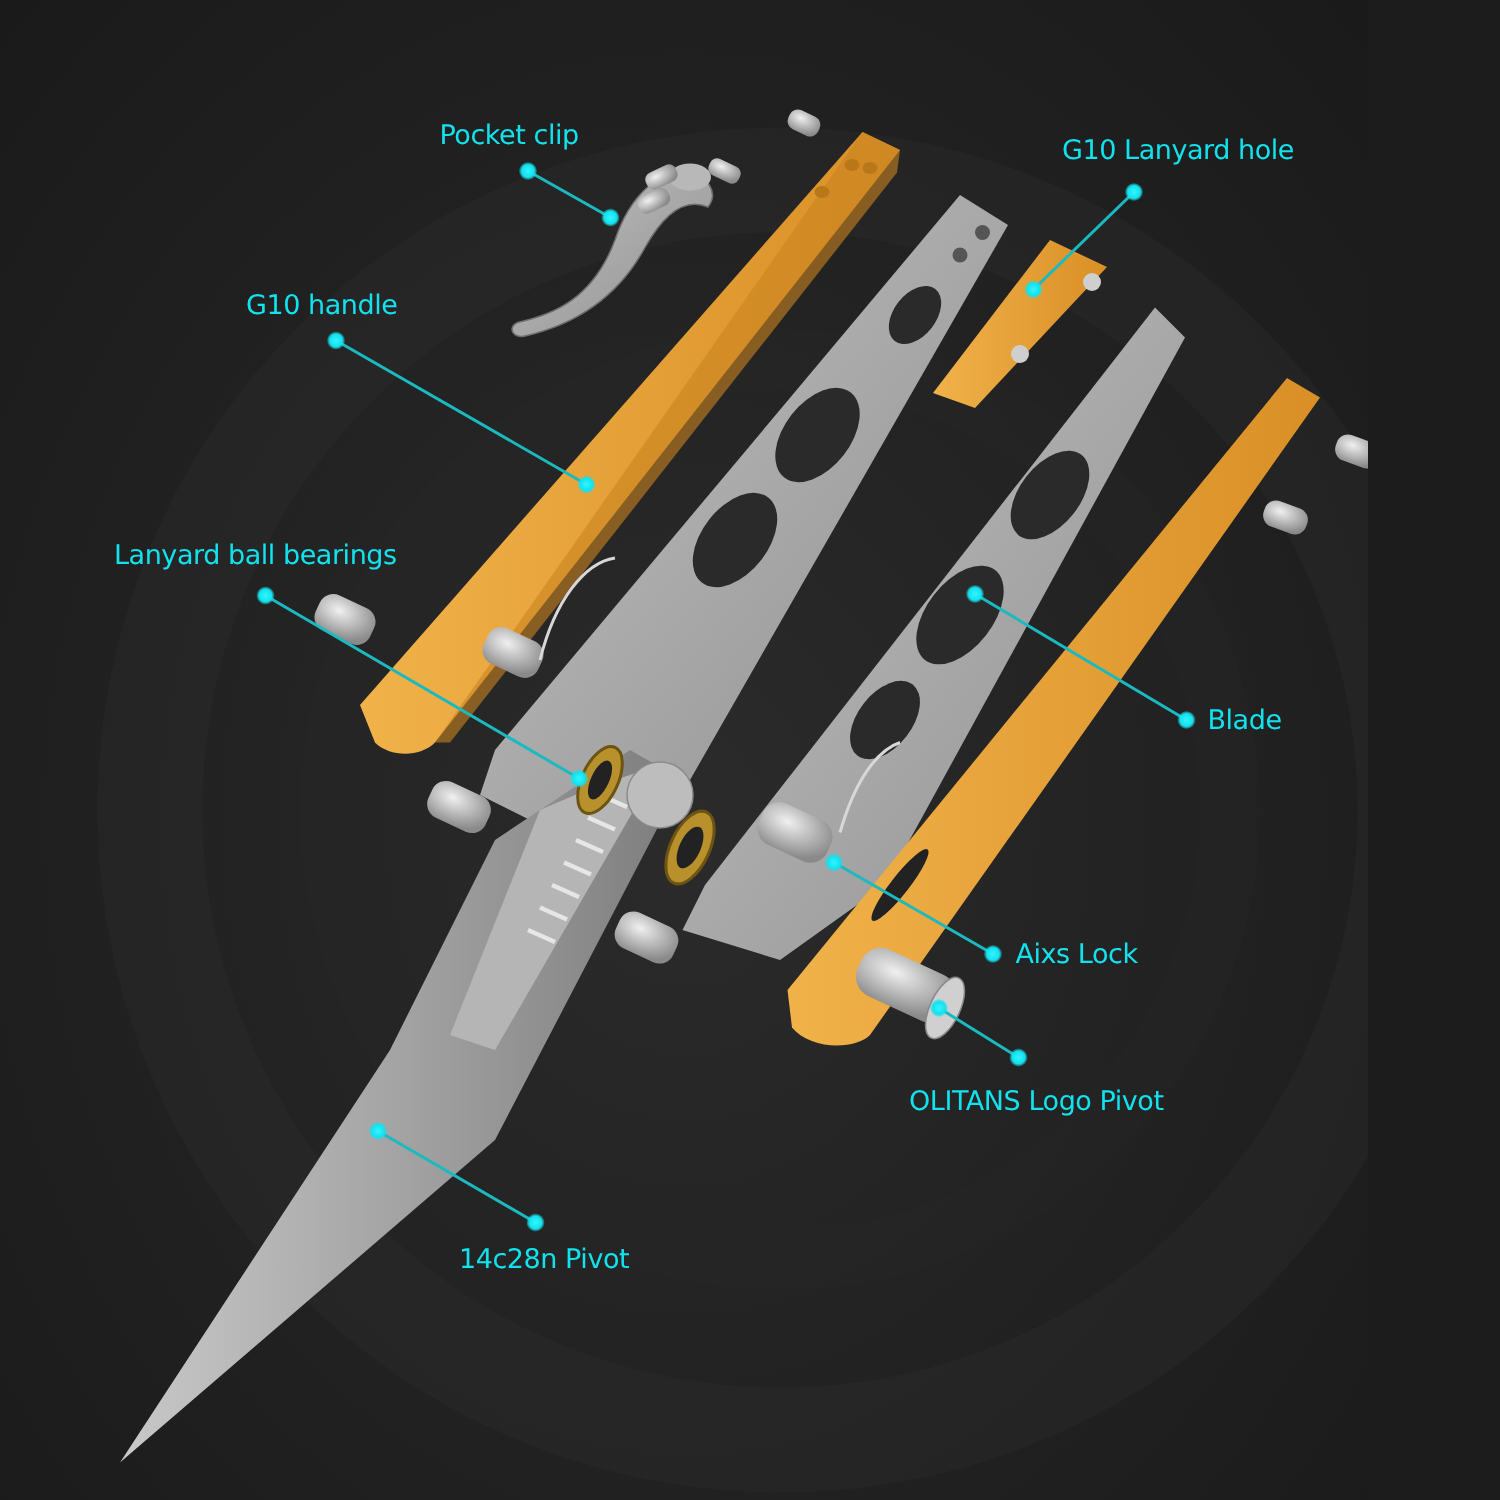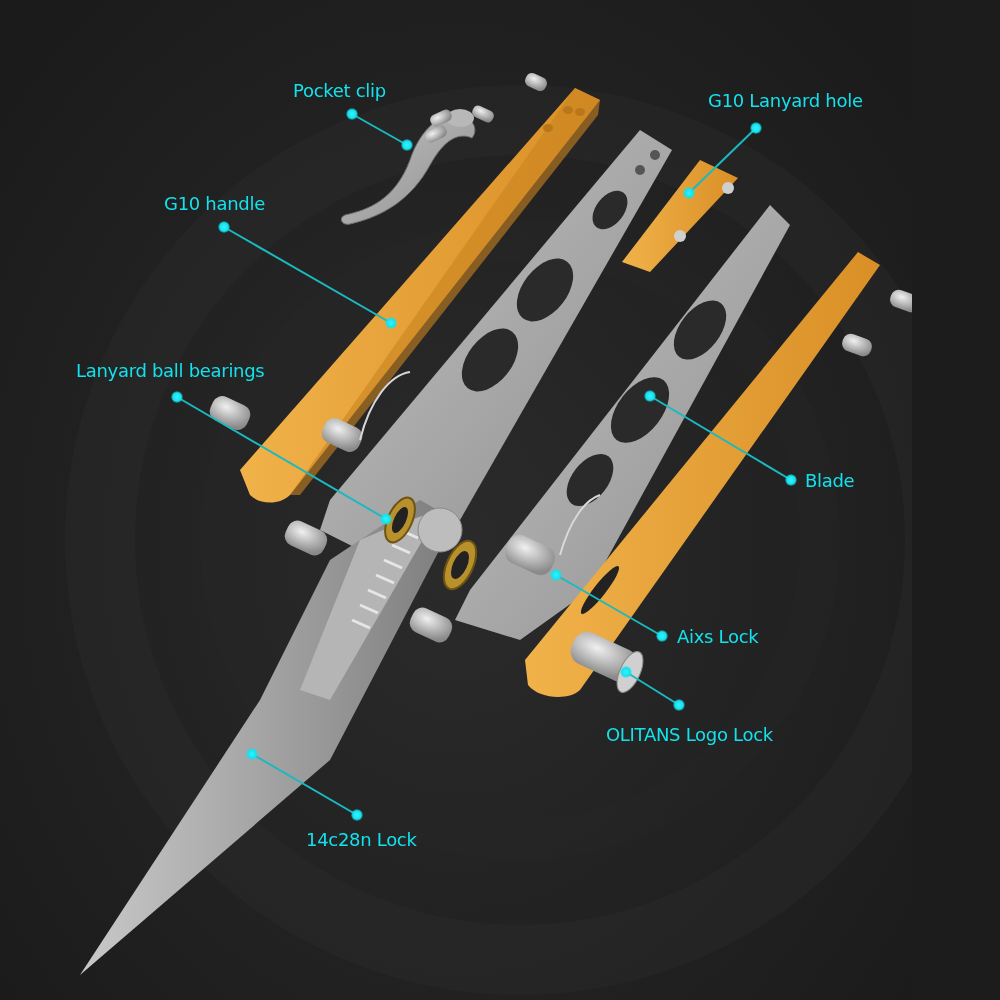--- a/index.html
+++ b/index.html
@@ -179,16 +179,16 @@
         <circle cx="252" cy="754" r="6"></circle>
     </g>
   </svg>
 
   <div class="label" style="left:293px; top:82px;">Pocket clip</div>
   <div class="label" style="left:708px; top:92px;text-align:right;">G10 Lanyard hole</div>
   <div class="label" style="left:164px; top:195px;">G10 handle</div>
   <div class="label" style="left:76px;  top:362px;">Lanyard ball bearings</div>
   <div class="label" style="left:805px; top:472px;">Blade</div>
   <div class="label" style="left:677px; top:628px;">Aixs Lock</div>
-  <div class="label" style="left:606px; top:726px;">OLITANS Logo Lock</div>
-  <div class="label" style="left:306px; top:831px;">14c28n Lock</div>
+  <div class="label" style="left:606px; top:726px;">OLITANS Logo Pivot</div>
+  <div class="label" style="left:306px; top:831px;">14c28n Pivot</div>
 
 </div>
 
 </body></html>

